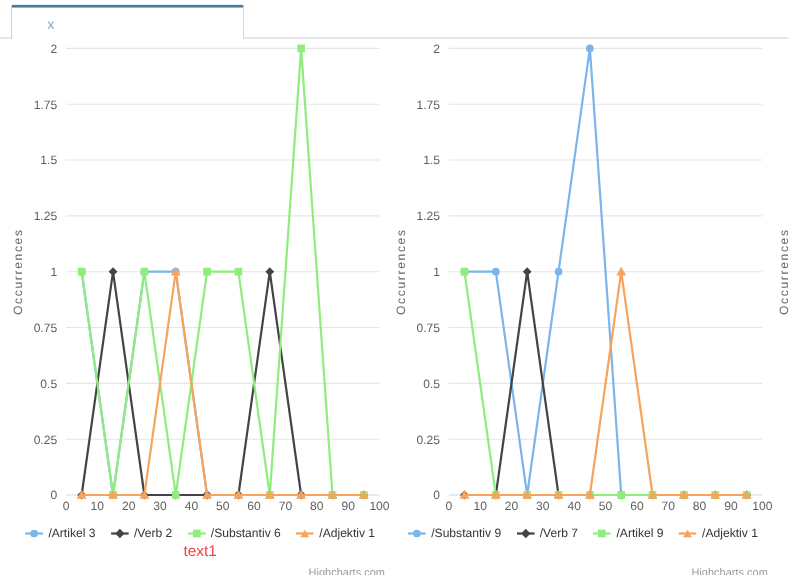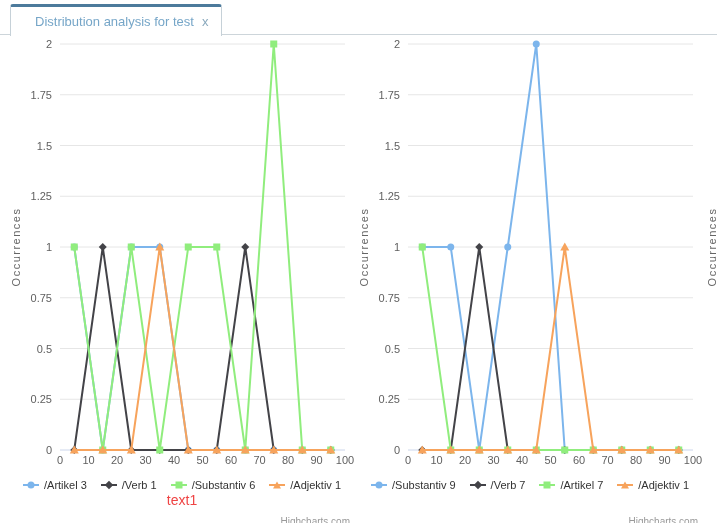--- a/index.html
+++ b/index.html
@@ -52,21 +52,20 @@
     position:absolute;top:480px;right:6px;
     color:#999999;font-size:10px;cursor:pointer;
   }
 </style>
 </head>
 <body>
 
 <div class="tabbar">
   <div class="rule"></div>
   <div class="tab">
-    <span class="tab-label">Distribution analysis for test</span>
     <span class="tab-close">x</span>
   </div>
 </div>
 
 <div class="charts">
   <div class="chart" id="chart-0">
       <svg width="348" height="440" viewBox="0 0 348 440">
         <text x="12" y="211" fill="#666666" font-size="11" text-anchor="middle" letter-spacing="1.5" transform="rotate(-90 12 211)">Occurrences</text>
         <text x="44" y="418" fill="#606060" font-size="11" text-anchor="end">0</text>
         <line x1="52" y1="363.25" x2="337" y2="363.25" stroke="#e6e6e6" stroke-width="1"></line>
@@ -146,21 +145,21 @@
         <div class="legend-item">
           <span class="lsym" style="background: rgb(124, 181, 236);">
             <i class="mk circle" style="background: rgb(124, 181, 236);"></i>
           </span>
           <span class="llabel">/Artikel 3</span>
         </div>
         <div class="legend-item">
           <span class="lsym" style="background: rgb(67, 67, 72);">
             <i class="mk diamond" style="background: rgb(67, 67, 72);"></i>
           </span>
-          <span class="llabel">/Verb 1</span>
+          <span class="llabel">/Verb 2</span>
         </div>
         <div class="legend-item">
           <span class="lsym" style="background: rgb(144, 237, 125);">
             <i class="mk square" style="background: rgb(144, 237, 125);"></i>
           </span>
           <span class="llabel">/Substantiv 6</span>
         </div>
         <div class="legend-item">
           <span class="lsym" style="background: rgb(247, 163, 92);">
             <i class="mk triangle" style="border-bottom-color: rgb(247, 163, 92);"></i>
@@ -258,21 +257,21 @@
         <div class="legend-item">
           <span class="lsym" style="background: rgb(67, 67, 72);">
             <i class="mk diamond" style="background: rgb(67, 67, 72);"></i>
           </span>
           <span class="llabel">/Verb 7</span>
         </div>
         <div class="legend-item">
           <span class="lsym" style="background: rgb(144, 237, 125);">
             <i class="mk square" style="background: rgb(144, 237, 125);"></i>
           </span>
-          <span class="llabel">/Artikel 7</span>
+          <span class="llabel">/Artikel 9</span>
         </div>
         <div class="legend-item">
           <span class="lsym" style="background: rgb(247, 163, 92);">
             <i class="mk triangle" style="border-bottom-color: rgb(247, 163, 92);"></i>
           </span>
           <span class="llabel">/Adjektiv 1</span>
         </div>
       </div>
       <div class="watermark">Highcharts.com</div>
     </div>

